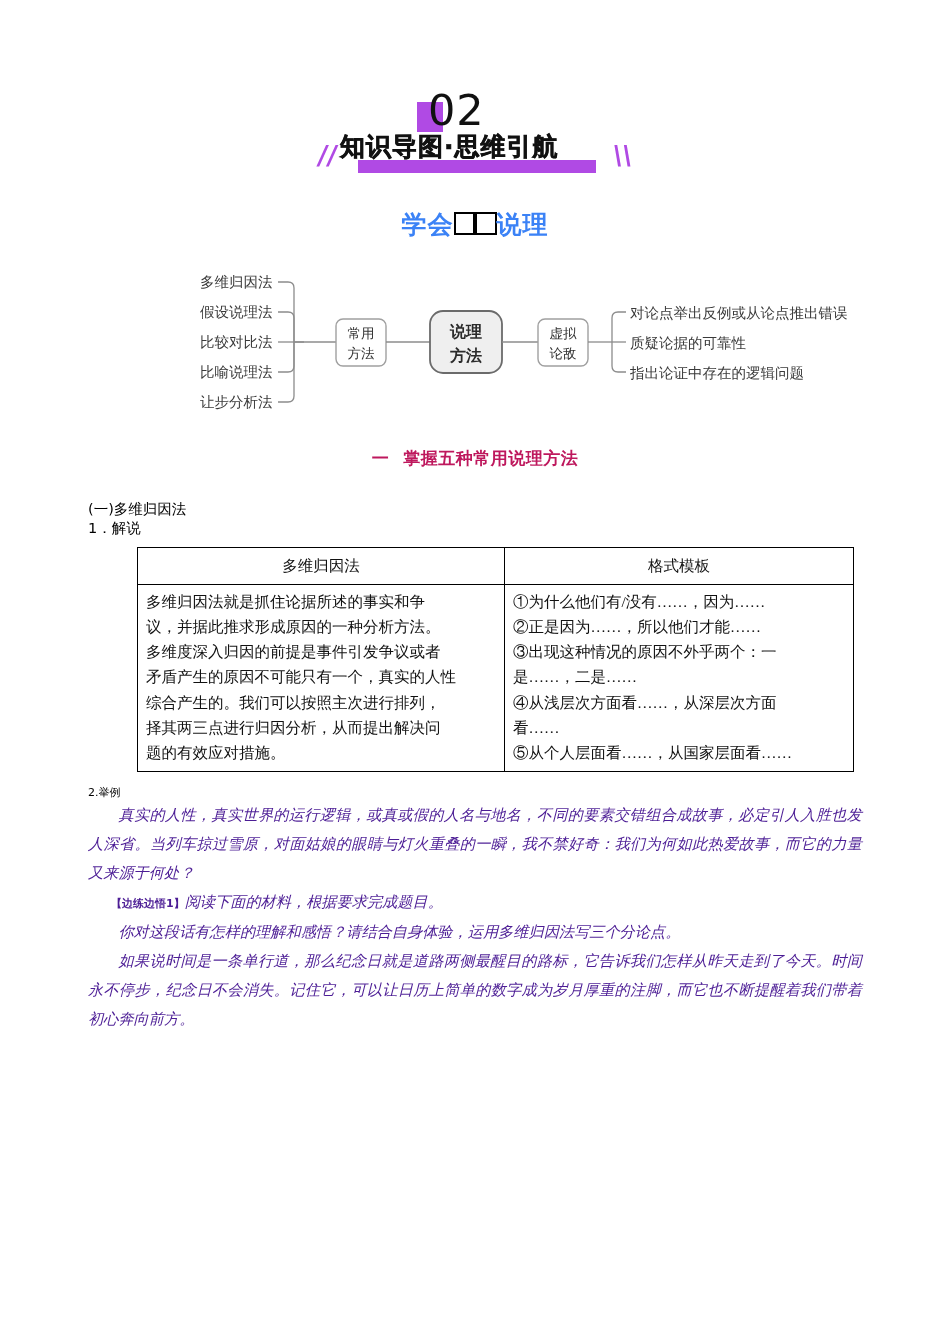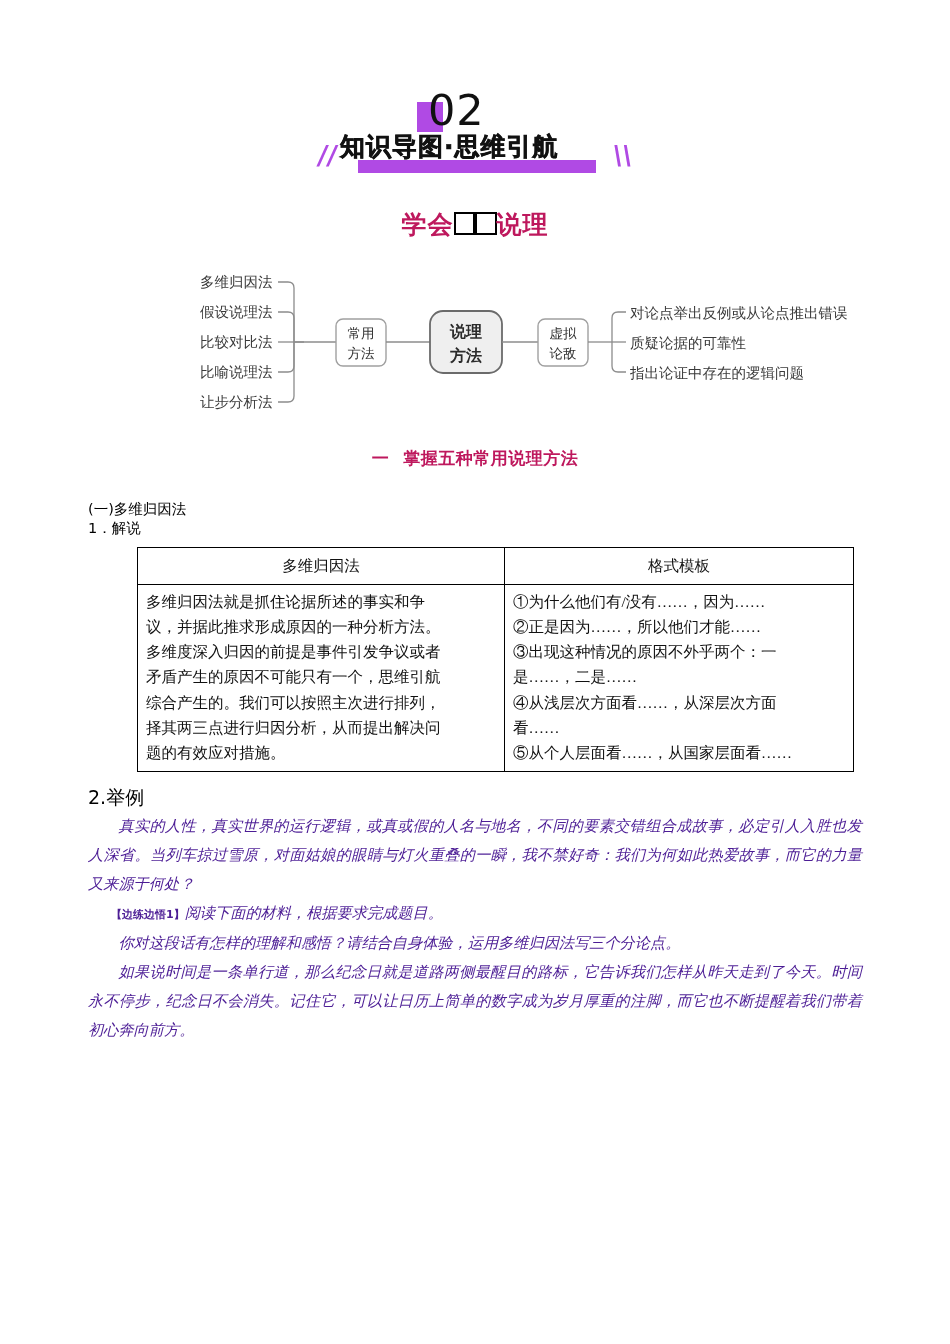--- a/index.html
+++ b/index.html
@@ -93,21 +93,21 @@
   .slash.right { right: -22px; }
 
   
   .main-title {
     margin-top: 22px;
     text-align: center;
     font-family: "DejaVu Sans", "Liberation Sans", sans-serif;
     font-size: 25px;
     font-weight: bold;
     letter-spacing: 1px;
-    color: #be185d;
+    color: #3b82f6;
   }
   .tofu {
     display: inline-block;
     width: 0.86em;
     height: 0.92em;
     border: 2px solid #000;
     box-sizing: border-box;
     vertical-align: -2px;
     margin: 0 0px;
   }
@@ -157,21 +157,21 @@
     color: #000;
   }
   .sub-b {
     font-family: "DejaVu Sans", "Liberation Sans", sans-serif;
     font-size: 14.5px;
     color: #000;
   }
   .sub-c {
     margin-top: 13px;
     font-family: "DejaVu Sans", "Liberation Sans", sans-serif;
-    font-size: 19px;
+    font-size: 11px;
     color: #000;
   }
 
   
   table.info {
     margin-top: 9px;
     margin-left: 49px;
     width: 682px;
     border-collapse: collapse;
     table-layout: fixed;
@@ -305,21 +305,21 @@
     <tbody>
       <tr>
         <td class="col-l head">多维归因法</td>
         <td class="col-r head">格式模板</td>
       </tr>
       <tr>
         <td class="col-l">
           <span class="cell-line">多维归因法就是抓住论据所述的事实和争</span>
           <span class="cell-line">议，并据此推求形成原因的一种分析方法。</span>
           <span class="cell-line">多维度深入归因的前提是事件引发争议或者</span>
-          <span class="cell-line">矛盾产生的原因不可能只有一个，思维引航</span>
+          <span class="cell-line">矛盾产生的原因不可能只有一个，真实的人性</span>
           <span class="cell-line">综合产生的。我们可以按照主次进行排列，</span>
           <span class="cell-line">择其两三点进行归因分析，从而提出解决问</span>
           <span class="cell-line">题的有效应对措施。</span>
         </td>
         <td class="col-r">
           <span class="cell-line">①为什么他们有/没有……，因为……</span>
           <span class="cell-line">②正是因为……，所以他们才能……</span>
           <span class="cell-line just">③出现这种情况的原因不外乎两个：一</span>
           <span class="cell-line">是……，二是……</span>
           <span class="cell-line just">④从浅层次方面看……，从深层次方面</span>

